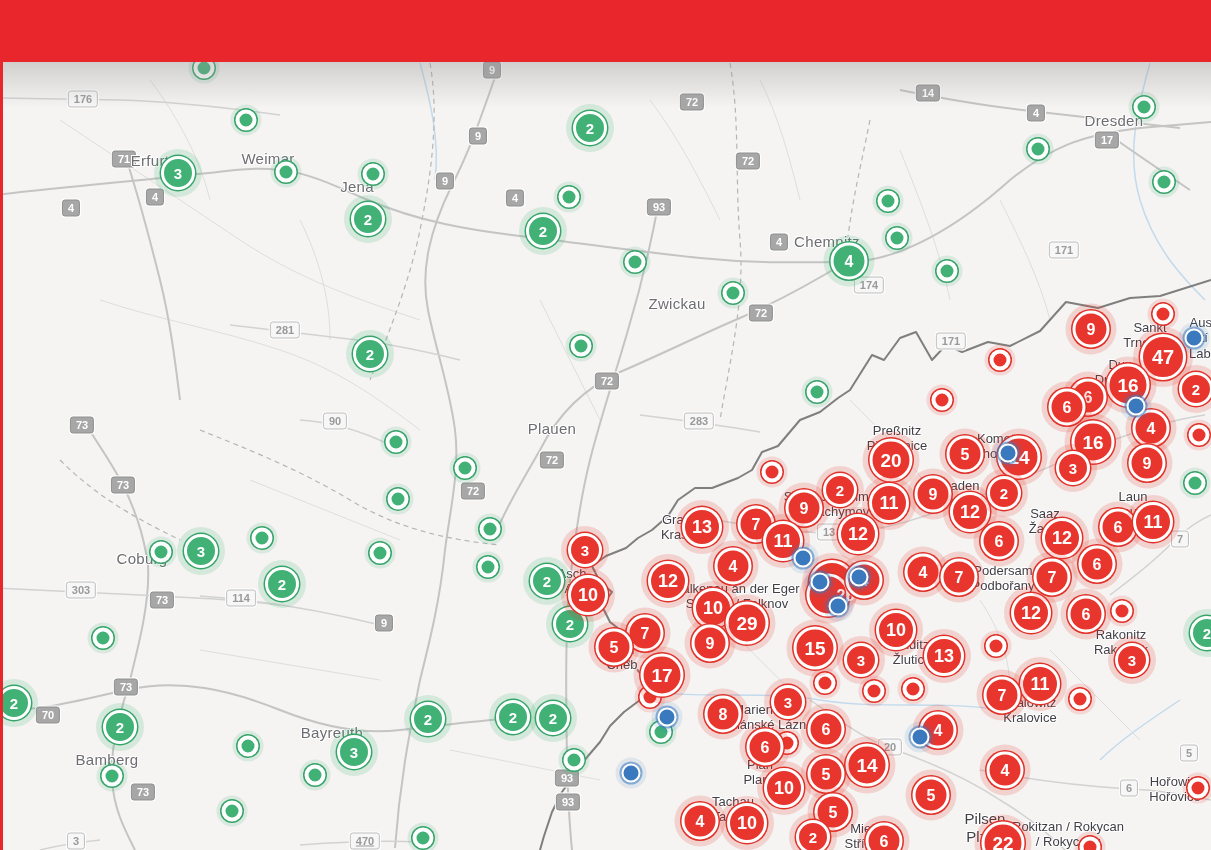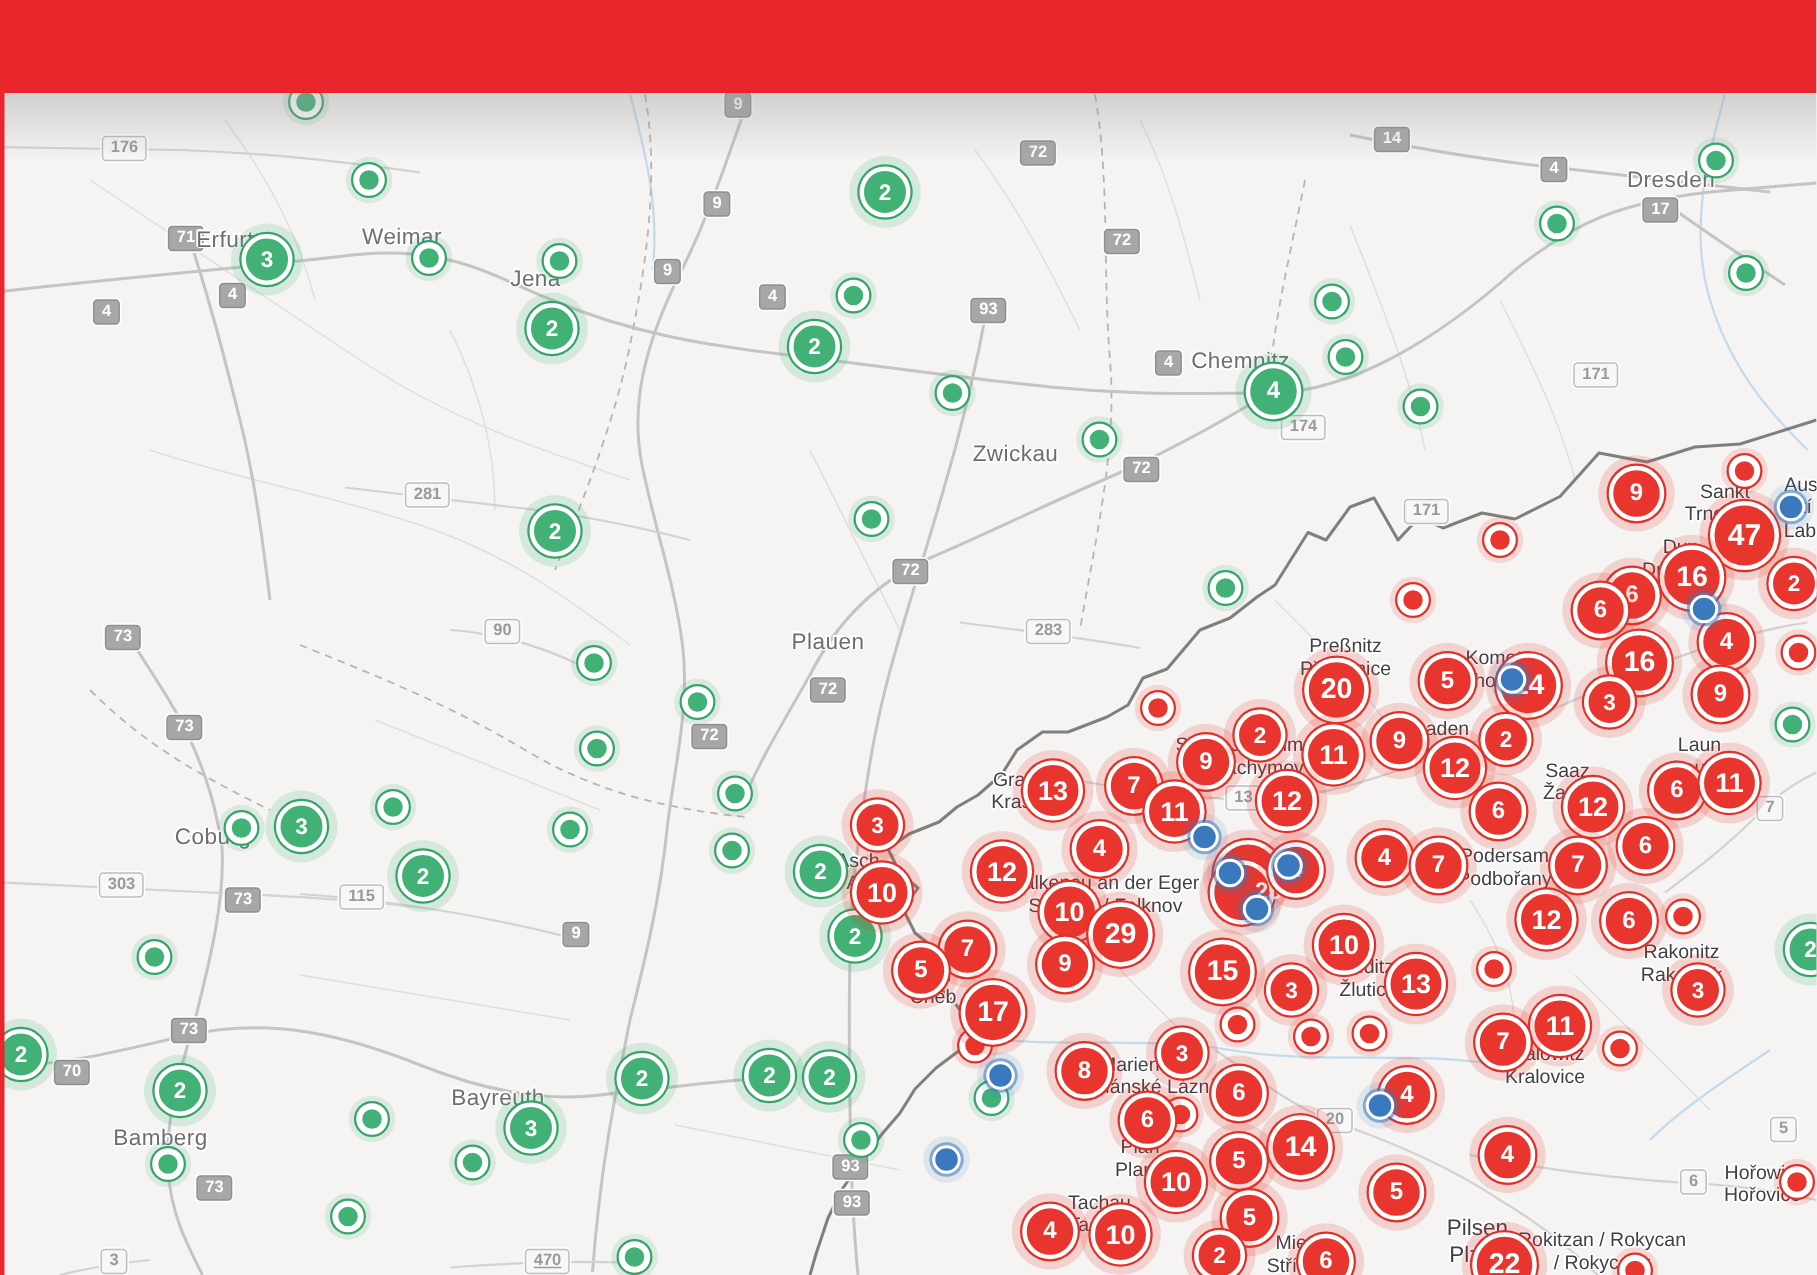--- a/index.html
+++ b/index.html
@@ -156,21 +156,21 @@
       <div class="shield motorway" style="left: 1036px; top: 113px;">4</div>
       <div class="shield motorway" style="left: 1107px; top: 140px;">17</div>
       <div class="shield route" style="left: 1064px; top: 250px;">171</div>
       <div class="shield route" style="left: 869px; top: 285px;">174</div>
       <div class="shield route" style="left: 951px; top: 341px;">171</div>
       <div class="shield motorway" style="left: 82px; top: 425px;">73</div>
       <div class="shield route" style="left: 335px; top: 421px;">90</div>
       <div class="shield motorway" style="left: 123px; top: 485px;">73</div>
       <div class="shield route" style="left: 81px; top: 590px;">303</div>
       <div class="shield motorway" style="left: 162px; top: 600px;">73</div>
-      <div class="shield route" style="left: 241px; top: 598px;">115</div>
+      <div class="shield route" style="left: 241px; top: 598px;">114</div>
       <div class="shield motorway" style="left: 607px; top: 381px;">72</div>
       <div class="shield route" style="left: 699px; top: 421px;">283</div>
       <div class="shield motorway" style="left: 552px; top: 460px;">72</div>
       <div class="shield motorway" style="left: 473px; top: 491px;">72</div>
       <div class="shield route" style="left: 829px; top: 532px;">13</div>
       <div class="shield route" style="left: 890px; top: 747px;">20</div>
       <div class="shield motorway" style="left: 567px; top: 778px;">93</div>
       <div class="shield motorway" style="left: 568px; top: 802px;">93</div>
       <div class="shield motorway" style="left: 48px; top: 715px;">70</div>
       <div class="shield motorway" style="left: 126px; top: 687px;">73</div>

